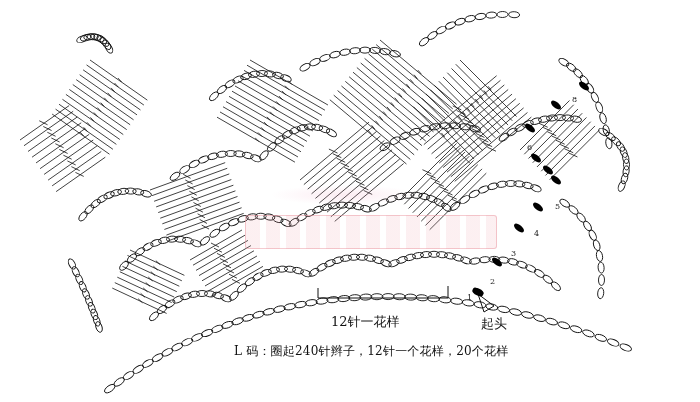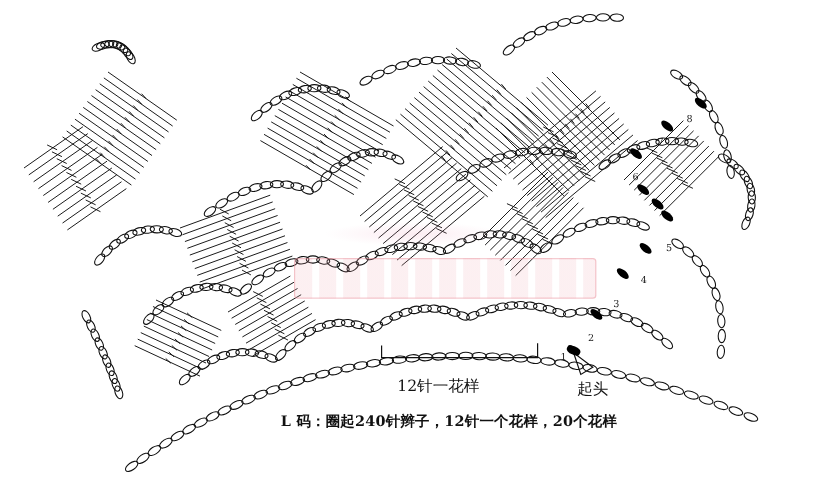--- a/index.html
+++ b/index.html
@@ -1,21 +1,21 @@
 <!DOCTYPE html>
 <html><head>
 <meta charset="utf-8">
 <style>
   html,body{margin:0;padding:0;background:#fff;}
   body{width:700px;height:402px;position:relative;overflow:hidden;font-family:"DejaVu Serif",serif;}
   #chart{position:absolute;left:0;top:0;width:700px;height:402px;}
   .lbl{position:absolute;color:#111;white-space:nowrap;}
   .pattern-label{left:331px;top:313px;font-size:13px;}
   .start-label{left:481px;top:315px;font-size:13px;}
-  .note{left:234px;top:343px;font-size:12px;font-weight:bold;letter-spacing:0.2px;}
+  .note{left:234px;top:343px;font-size:12px;font-weight:normal;letter-spacing:0.2px;}
   .rn{position:absolute;font-size:8px;color:#222;font-family:"DejaVu Serif",serif;}
   .watermark{position:absolute;left:245px;top:215px;width:250px;height:32px;
     border:1px solid rgba(232,140,150,0.45);border-radius:3px;
     background:repeating-linear-gradient(90deg,rgba(240,170,180,0.18) 0 14px,transparent 14px 20px);}
   .wm2{position:absolute;left:270px;top:185px;width:150px;height:20px;
     background:radial-gradient(ellipse at center,rgba(240,160,190,0.2),transparent 70%);}
 </style>
 </head>
 <body>
 

